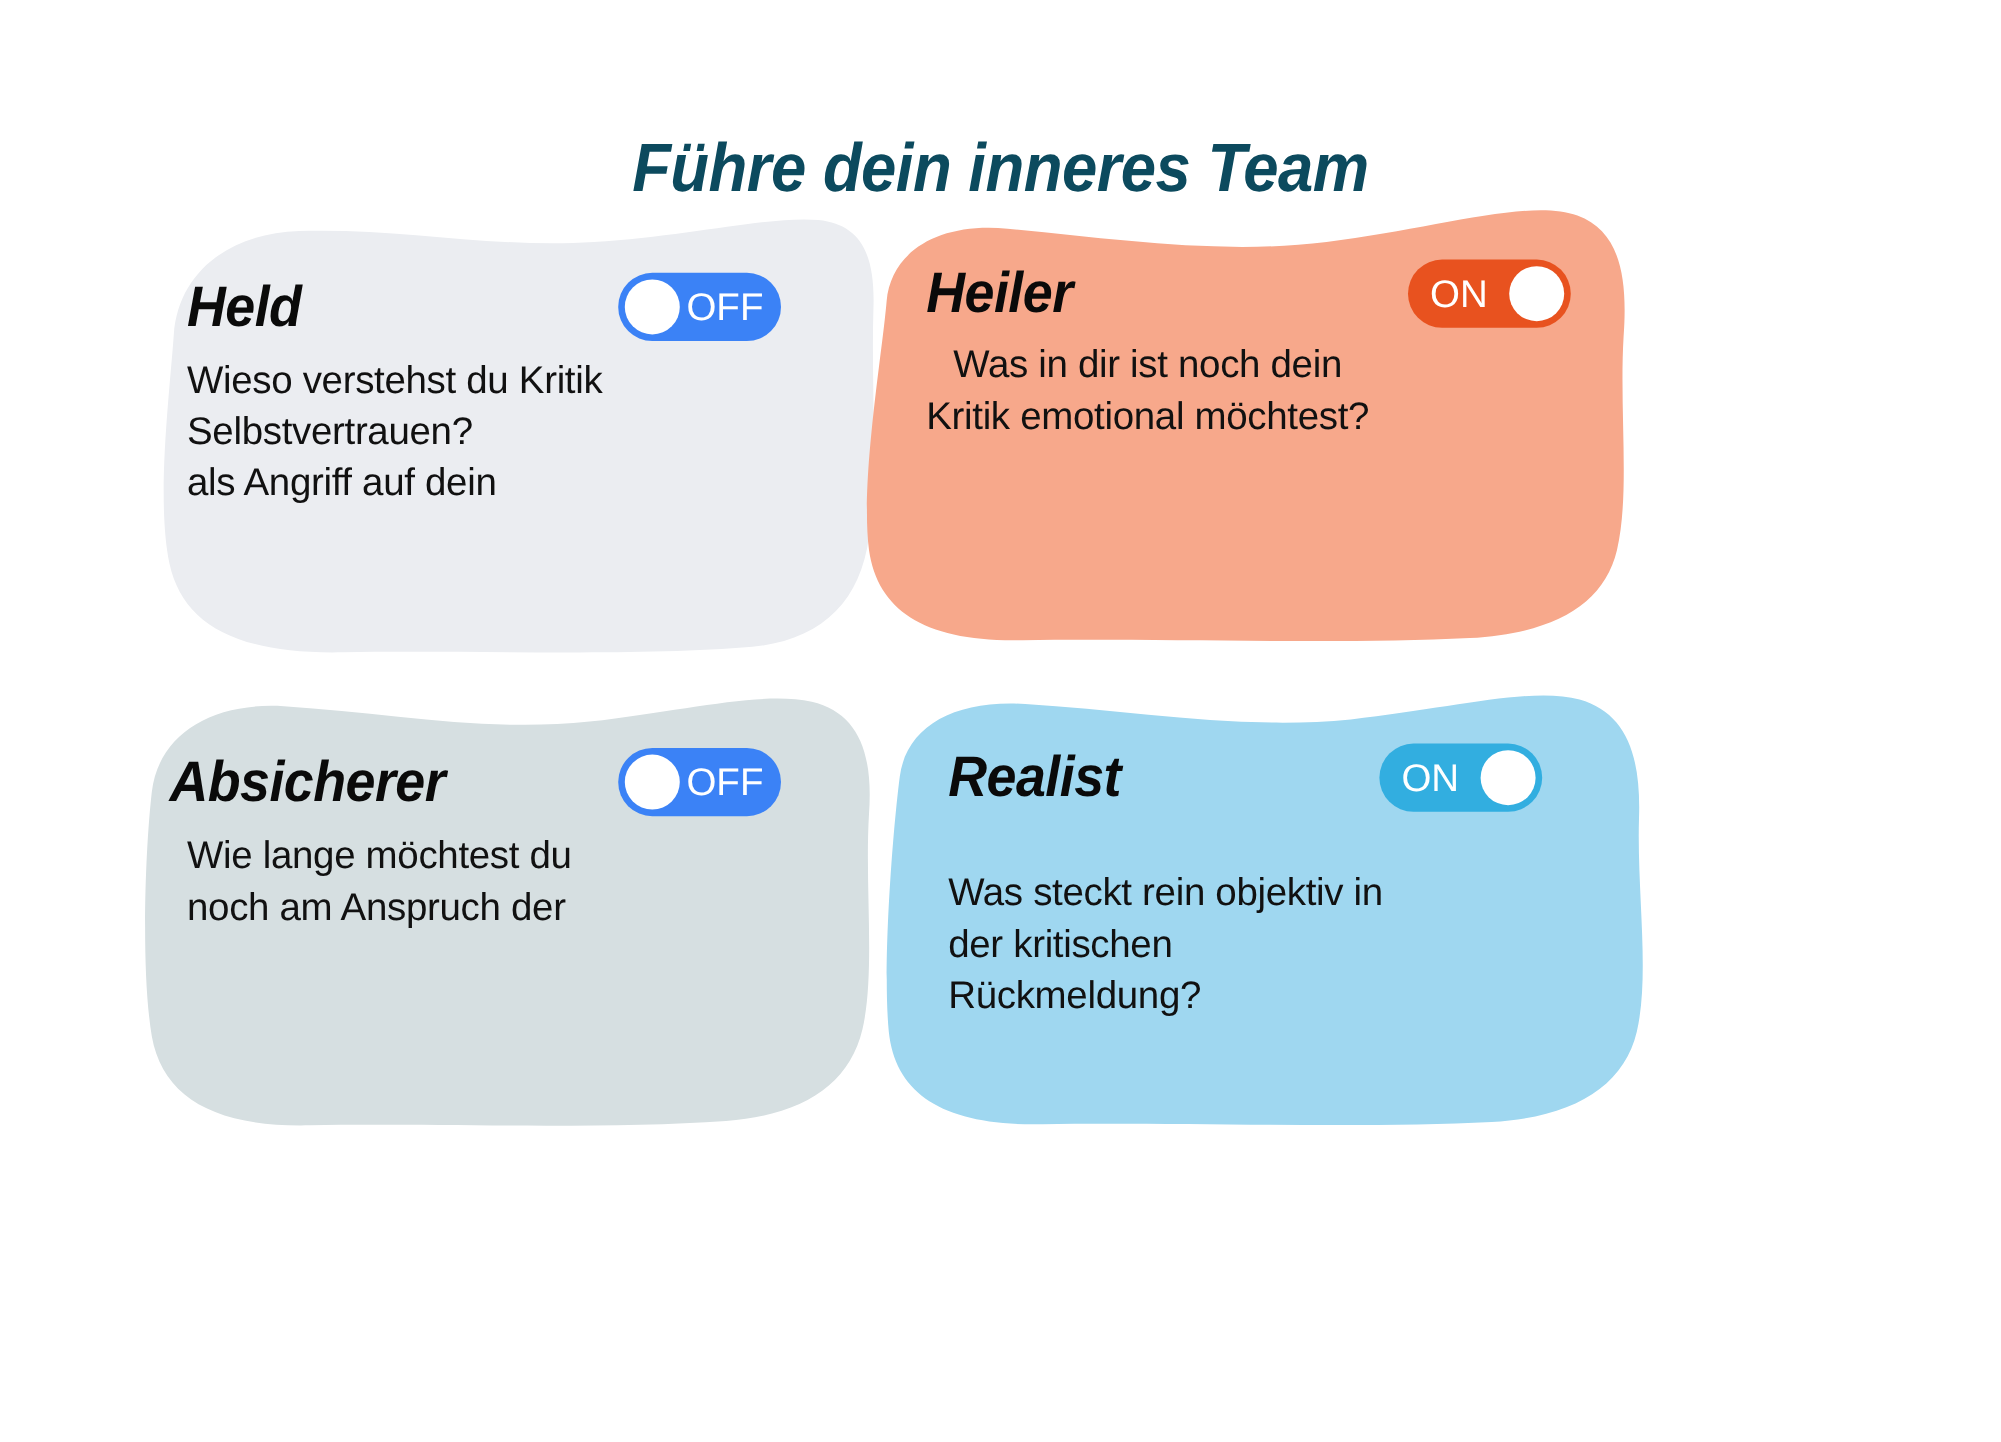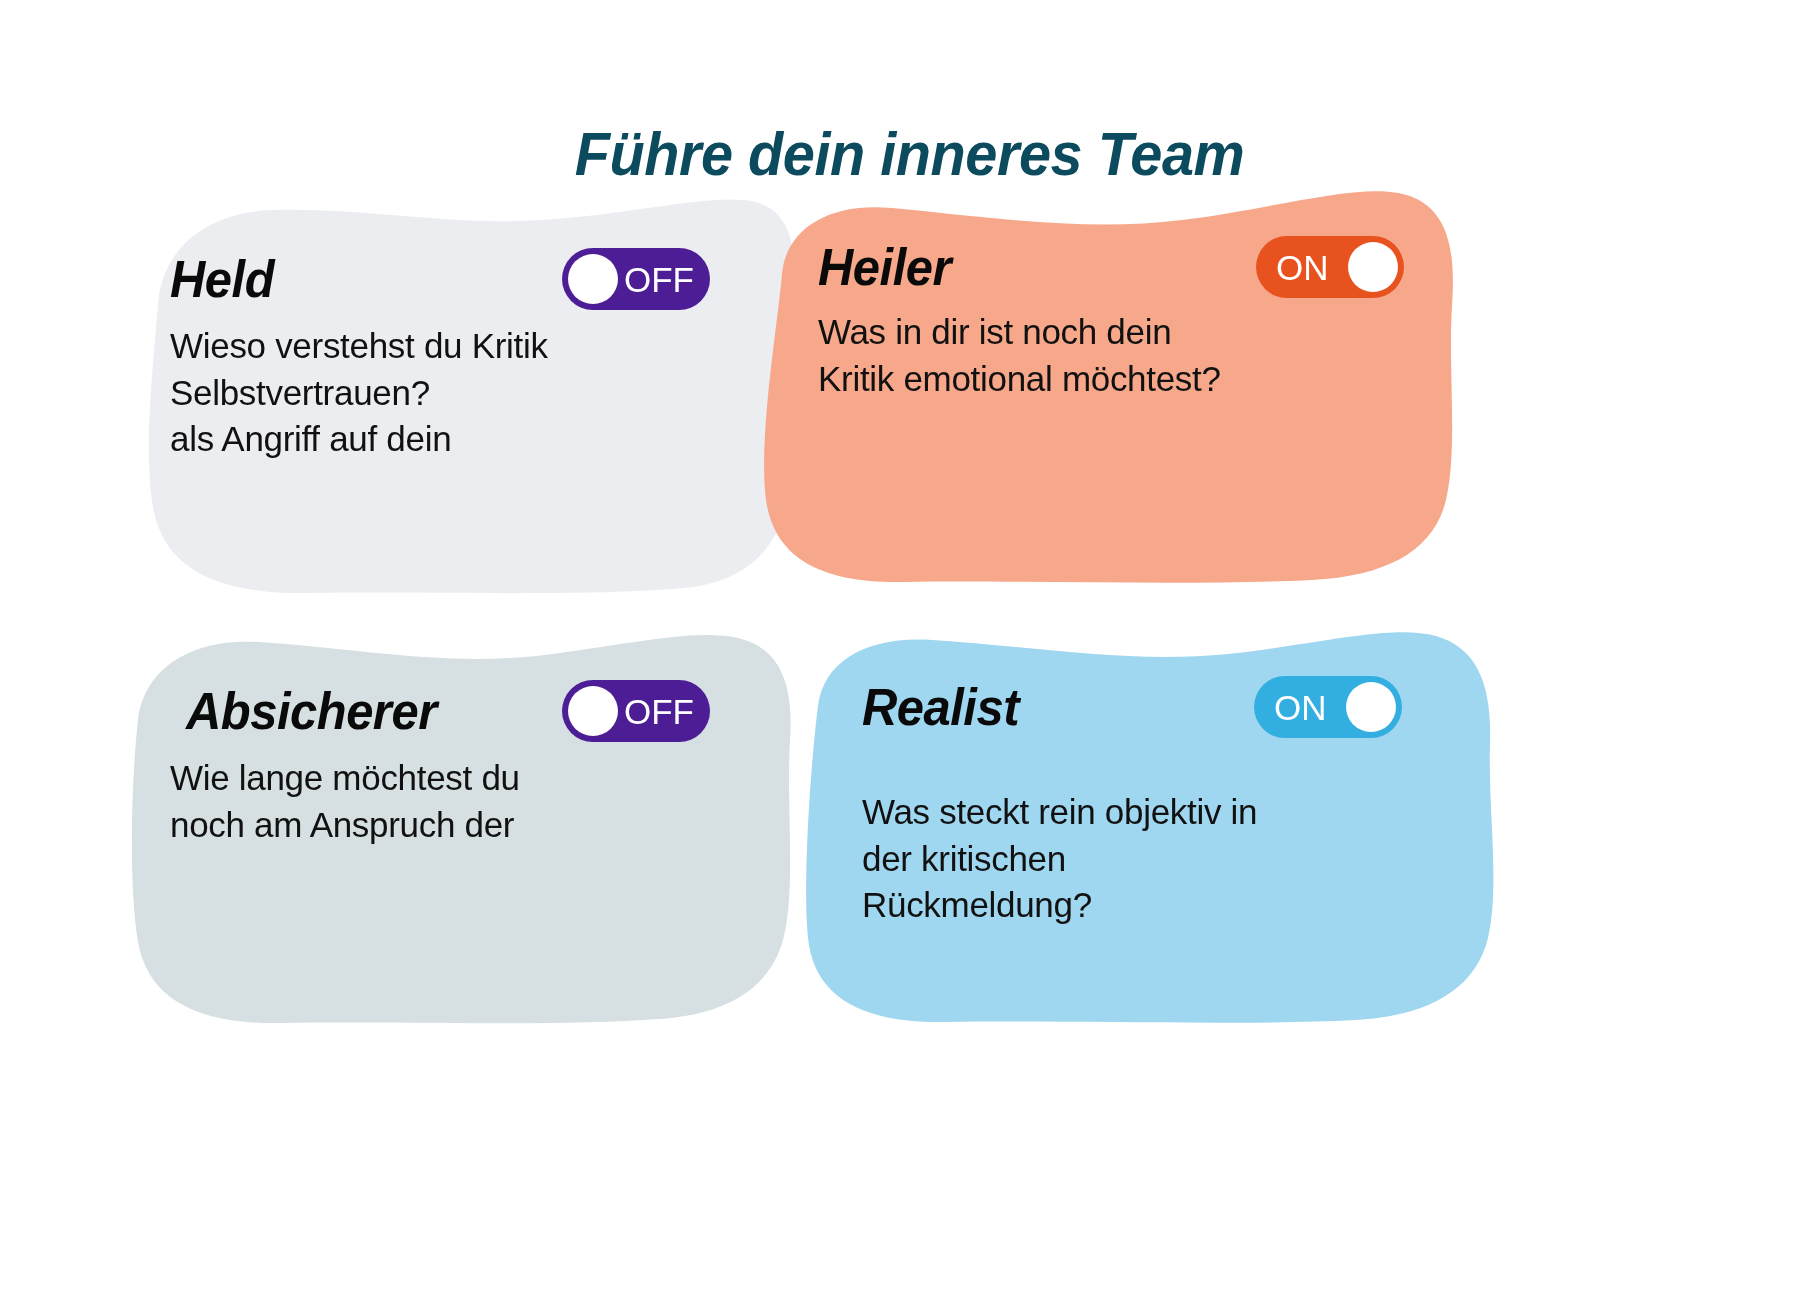--- a/index.html
+++ b/index.html
@@ -77,21 +77,21 @@
   .toggle {
     position: relative;
     width: 148px;
     height: 62px;
     border-radius: 34px;
     display: flex;
     align-items: center;
     flex: 0 0 auto;
     box-sizing: border-box;
   }
-  .toggle.is-off { background: #4c1d95; justify-content: flex-end; padding-right: 16px; }
+  .toggle.is-off { background: #3b82f6; justify-content: flex-end; padding-right: 16px; }
   .toggle.is-on  { justify-content: flex-start; padding-left: 20px; }
   .toggle-label {
     font-family: "Liberation Sans", "DejaVu Sans", sans-serif;
     font-weight: 400;
     font-size: 35px;
     color: #ffffff;
     line-height: 1;
     letter-spacing: 0px;
     user-select: none;
   }
@@ -114,27 +114,27 @@
     font-weight: 400;
     font-size: 35px;
     line-height: 1.33;
     color: #111111;
     letter-spacing: -0.3px;
   }
   .card-body .line { display: block; white-space: nowrap; }
 
   
   #card-held       { left: 96px;  top: 196px;  width: 700px; height: 400px; }
-  #card-heiler     { left: 756px; top: 188px;  width: 700px; height: 400px; }
+  #card-heiler     { left: 780px; top: 188px;  width: 700px; height: 400px; text-align: center; }
   #card-absicherer { left: 96px;  top: 628px;  width: 700px; height: 400px; }
   #card-realist    { left: 800px; top: 628px;  width: 700px; height: 400px; }
 
   #card-held .card-header       { top: 52px;  left: 74px; right: 86px; }
   #card-heiler .card-header     { top: 48px;  left: 62px; right: 52px; }
-  #card-absicherer .card-header { top: 52px;  left: 90px; right: 86px; }
+  #card-absicherer .card-header { top: 52px;  left: 58px; right: 86px; }
   #card-realist .card-header    { top: 48px;  left: 62px; right: 98px; }
 
   #card-held .card-body       { top: 127px; left: 74px; }
   #card-heiler .card-body     { top: 121px; left: 62px; }
   #card-absicherer .card-body { top: 127px; left: 74px; }
   #card-realist .card-body    { top: 121px; left: 62px; margin-top: 40px; }
 </style>
 </head>
 <body>
 

